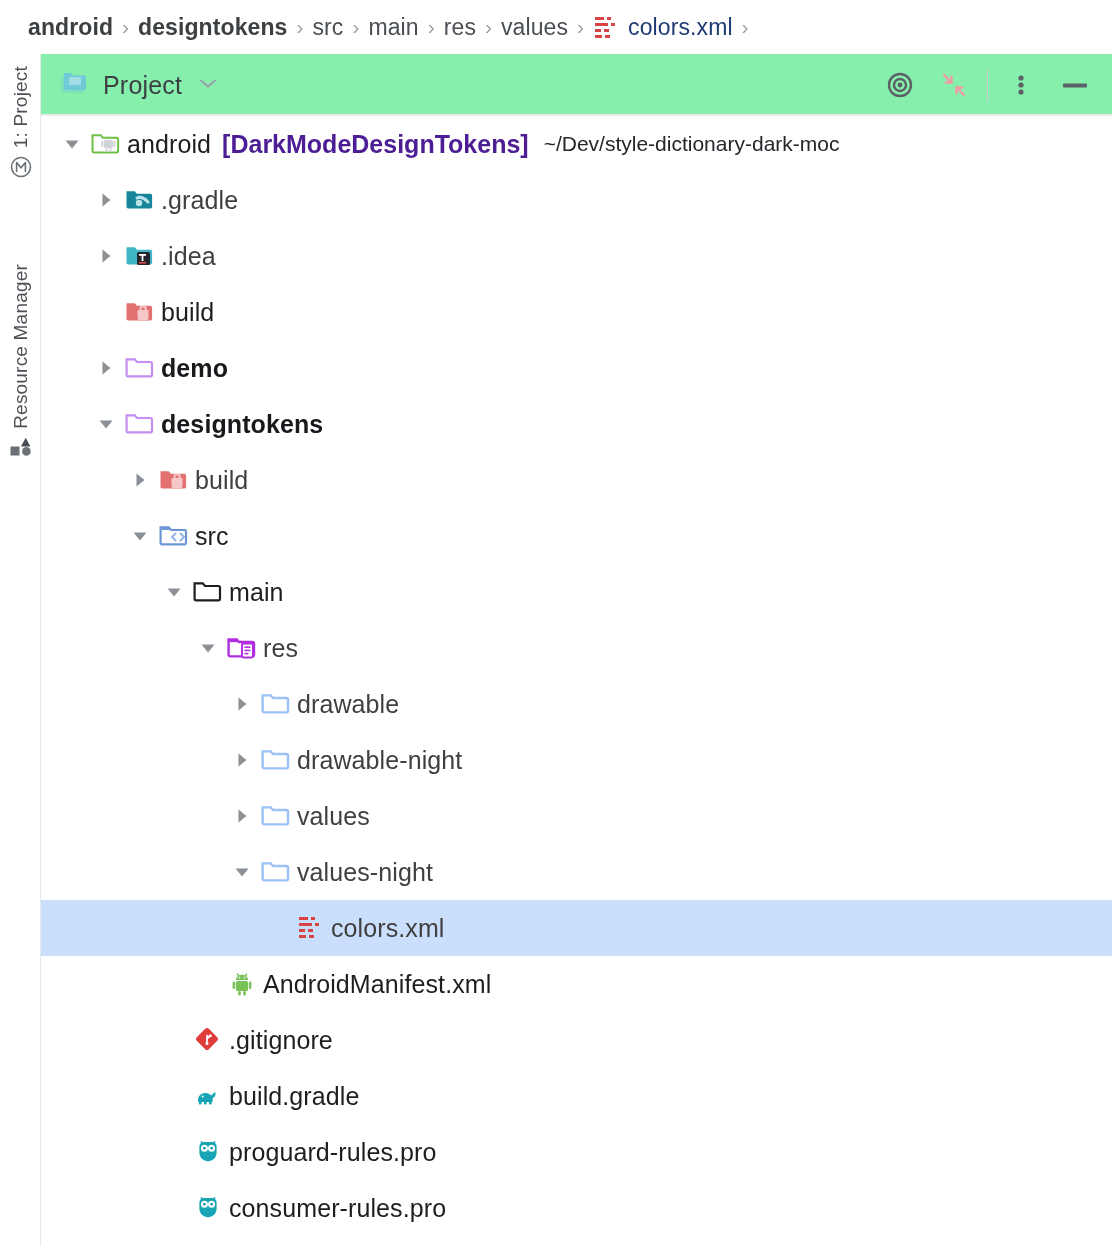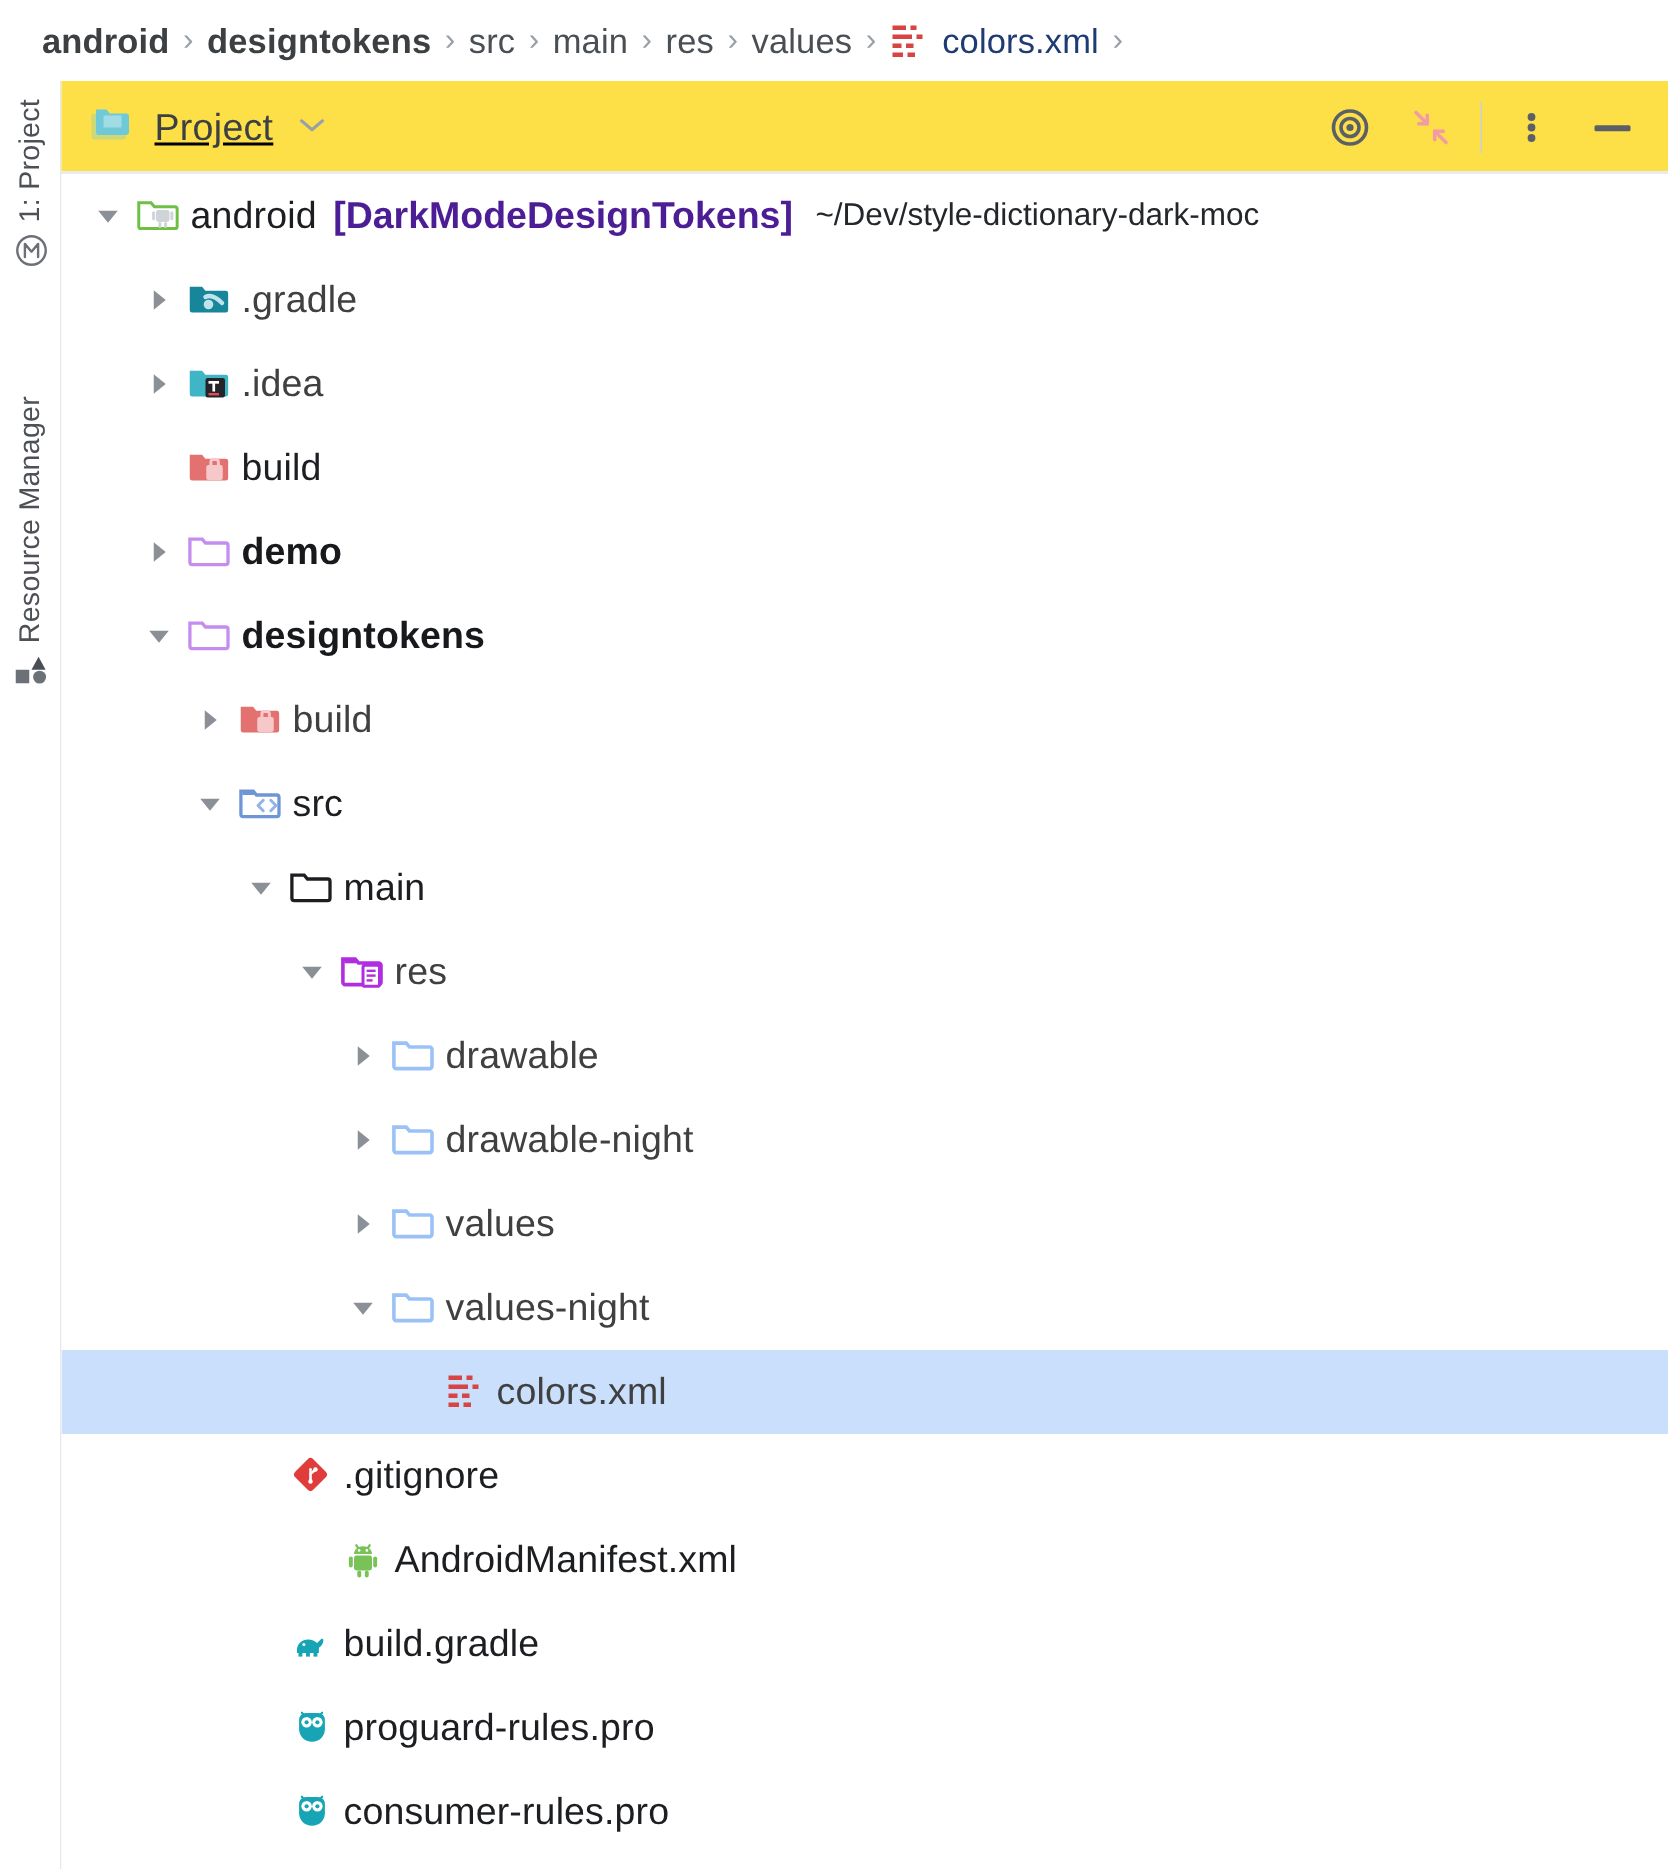--- a/index.html
+++ b/index.html
@@ -41,22 +41,22 @@
     transform: rotate(180deg);
     font-size: 19px; color: #4d5156;
     letter-spacing: .2px;
     white-space: nowrap;
   }
   .vert-ico { margin-top: 7px; }
 
   
   .panel-toolbar {
     position: absolute; left: 41px; top: 54px; width: 1071px; height: 62px;
-    background: #fde047;
-    display: flex; align-items: center; text-decoration: underline;
+    background: #86efac;
+    display: flex; align-items: center;
   }
   .panel-toolbar::after{
     content:""; position:absolute; left:0; right:0; bottom:0; height:2px;
     background:#e9ebee;
   }
   .pt-left { display: flex; align-items: center; margin-left: 18px; }
   .pt-title { font-size: 25px; color: #3c4043; margin-left: 14px; letter-spacing:.2px;}
   .pt-caret { margin-left: 16px; }
   .pt-right { position: absolute; right: 10px; display: flex; align-items: center; gap: 0; }
   .tb-btn {
@@ -429,36 +429,20 @@
             <rect x="2" y="14" width="6" height="3" fill="#d84343"></rect>
             <rect x="11" y="14" width="5" height="3" fill="#d84343"></rect>
             <rect x="2" y="20" width="7" height="3" fill="#d84343"></rect>
             <rect x="12" y="20" width="5" height="3" fill="#d84343"></rect>
             <rect x="18" y="8" width="4" height="3" fill="#d84343"></rect>
           </svg>
         </span>
         <span class="row-label navy">colors.xml</span>
       </div>
       <div class="row">
-        <span style="width:116px;flex:none"></span>
-        <span class="twisty"></span>
-        <span class="row-icon">
-          <svg width="26" height="26" viewBox="0 0 26 26">
-            <rect x="3.5" y="3.5" width="17" height="17" rx="2.6" transform="rotate(45 12 12)" fill="#e03c3c"></rect>
-            <g stroke="#fff" stroke-width="1.7" fill="none" stroke-linecap="round">
-              <path d="M12 8.5 V16.5"></path>
-              <path d="M12 11.6 L15 9"></path>
-            </g>
-            <circle cx="15.3" cy="8.7" r="1.5" fill="#fff"></circle>
-            <circle cx="12" cy="16.6" r="1.5" fill="#fff"></circle>
-          </svg>
-        </span>
-        <span class="row-label">.gitignore</span>
-      </div>
-      <div class="row">
         <span style="width:150px;flex:none"></span>
         <span class="twisty"></span>
         <span class="row-icon">
           <svg width="26" height="27" viewBox="0 0 26 27">
             <g fill="#78c257">
               <rect x="7" y="10" width="12" height="10" rx="1.6"></rect>
               <rect x="3.6" y="10.6" width="2.6" height="7.4" rx="1.3"></rect>
               <rect x="19.8" y="10.6" width="2.6" height="7.4" rx="1.3"></rect>
               <rect x="9.2" y="20" width="2.6" height="4.6" rx="1.3"></rect>
               <rect x="14.2" y="20" width="2.6" height="4.6" rx="1.3"></rect>
@@ -472,20 +456,36 @@
             <circle cx="15.6" cy="6.6" r="0.9" fill="#fff"></circle>
           </svg>
         </span>
         <span class="row-label">AndroidManifest.xml</span>
       </div>
       <div class="row">
         <span style="width:116px;flex:none"></span>
         <span class="twisty"></span>
         <span class="row-icon">
           <svg width="26" height="26" viewBox="0 0 26 26">
+            <rect x="3.5" y="3.5" width="17" height="17" rx="2.6" transform="rotate(45 12 12)" fill="#e03c3c"></rect>
+            <g stroke="#fff" stroke-width="1.7" fill="none" stroke-linecap="round">
+              <path d="M12 8.5 V16.5"></path>
+              <path d="M12 11.6 L15 9"></path>
+            </g>
+            <circle cx="15.3" cy="8.7" r="1.5" fill="#fff"></circle>
+            <circle cx="12" cy="16.6" r="1.5" fill="#fff"></circle>
+          </svg>
+        </span>
+        <span class="row-label">.gitignore</span>
+      </div>
+      <div class="row">
+        <span style="width:116px;flex:none"></span>
+        <span class="twisty"></span>
+        <span class="row-icon">
+          <svg width="26" height="26" viewBox="0 0 26 26">
             <path d="M3 17c0-4 3.2-7 7.4-7 2.6 0 4.6 1 6 2.4l2.6-2.6c.6-.6 1.6-.2 1.6.7 0 2.2-1.4 4-3 5V19H3z" fill="#17a5b5"></path>
             <circle cx="7.6" cy="13.4" r="1" fill="#fff"></circle>
             <g fill="#17a5b5">
               <rect x="4" y="18" width="2.6" height="3.4"></rect>
               <rect x="9" y="18" width="2.6" height="3.4"></rect>
               <rect x="14" y="18" width="2.6" height="3.4"></rect>
             </g>
           </svg>
         </span>
         <span class="row-label">build.gradle</span>

